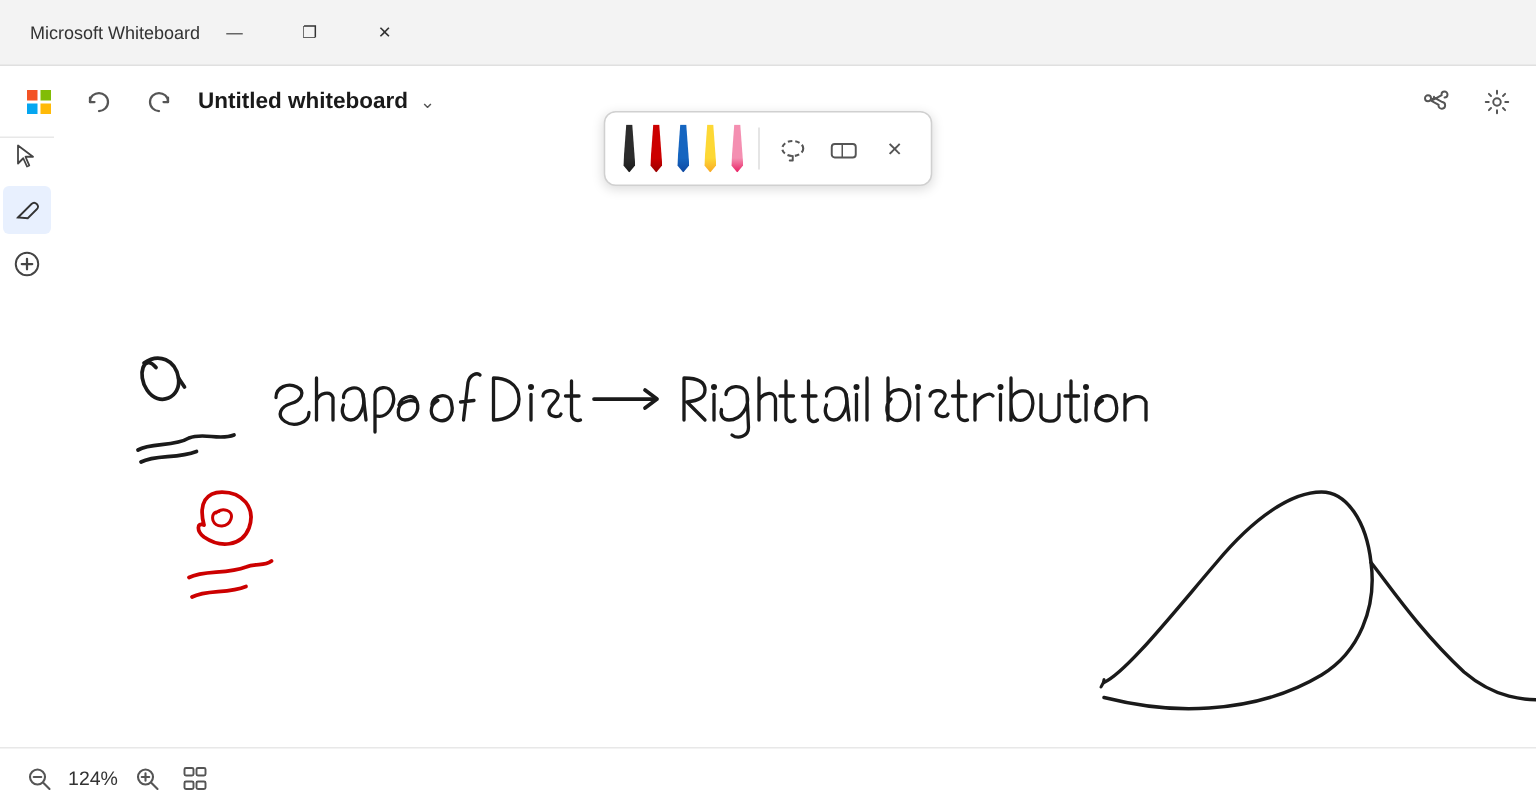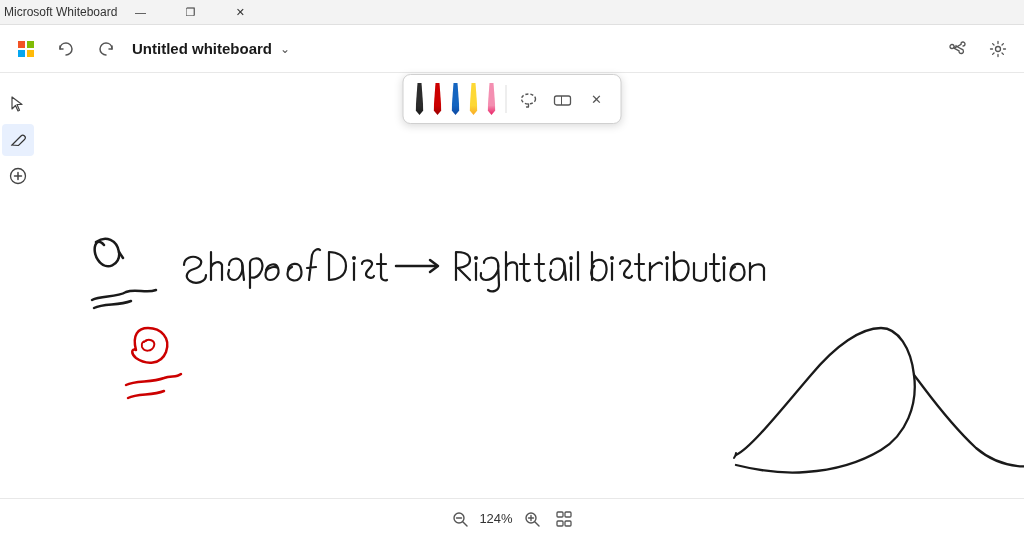--- a/index.html
+++ b/index.html
@@ -7,25 +7,25 @@
       width: 1024px;
       height: 538px;
       overflow: hidden;
       font-family: 'Segoe UI', sans-serif;
       background: #fff;
       user-select: none;
     }
 
     
     #title-bar {
-      height: 25px;
+      height: 44px;
       background: #f3f3f3;
       display: flex;
       align-items: center;
-      padding: 0 4px;
+      padding: 0 20px;
       font-size: 12px;
       color: #333;
       border-bottom: 1px solid #e0e0e0;
     }
     #title-bar-controls {
       display: flex;
       gap: 4px;
     }
     .title-btn {
       width: 46px;
@@ -164,21 +164,21 @@
     #bottom-bar {
       position: absolute;
       bottom: 0;
       left: 0;
       right: 0;
       height: 40px;
       background: #fff;
       border-top: 1px solid #e8e8e8;
       display: flex;
       align-items: center;
-      justify-content: center;
+      justify-content: flex-start;
       padding: 0 12px;
       gap: 4px;
     }
     .zoom-btn {
       width: 28px;
       height: 28px;
       display: flex;
       align-items: center;
       justify-content: center;
       cursor: pointer;

